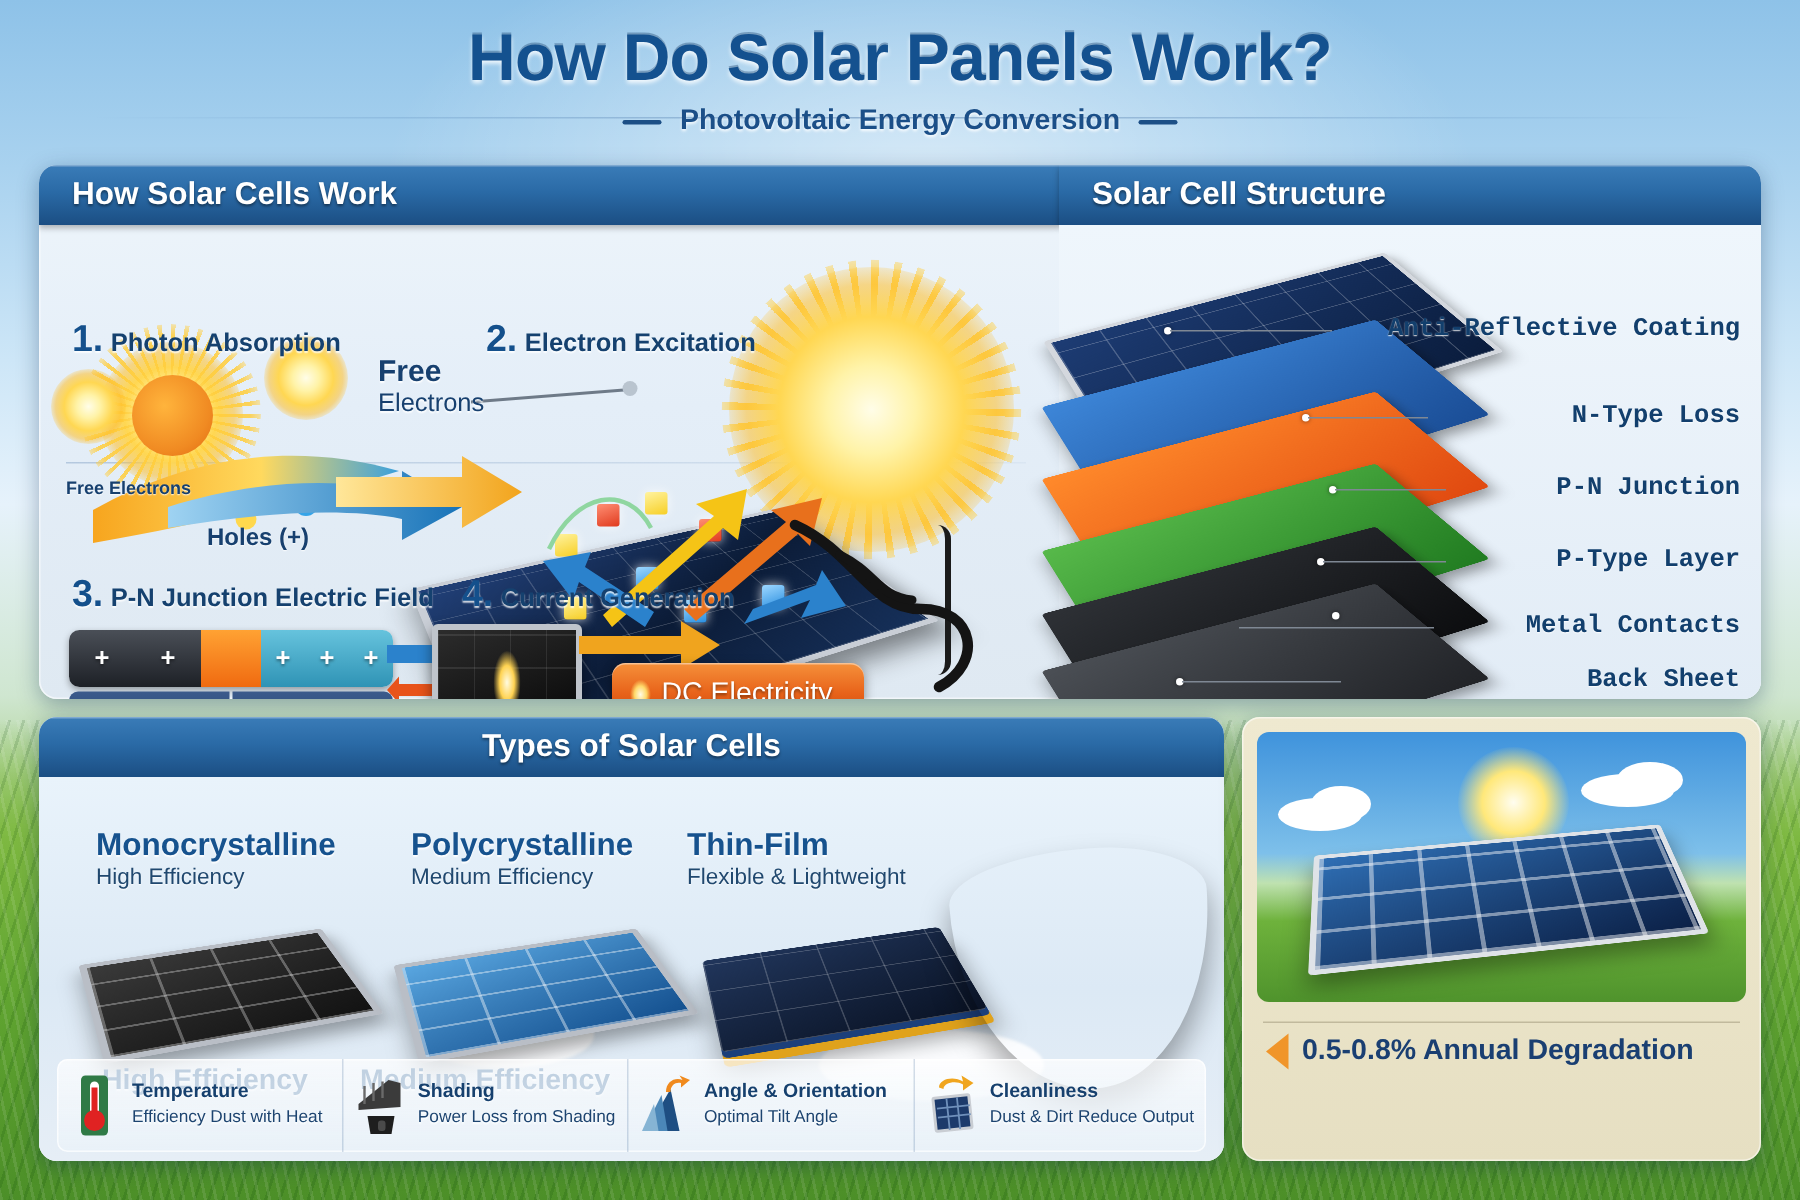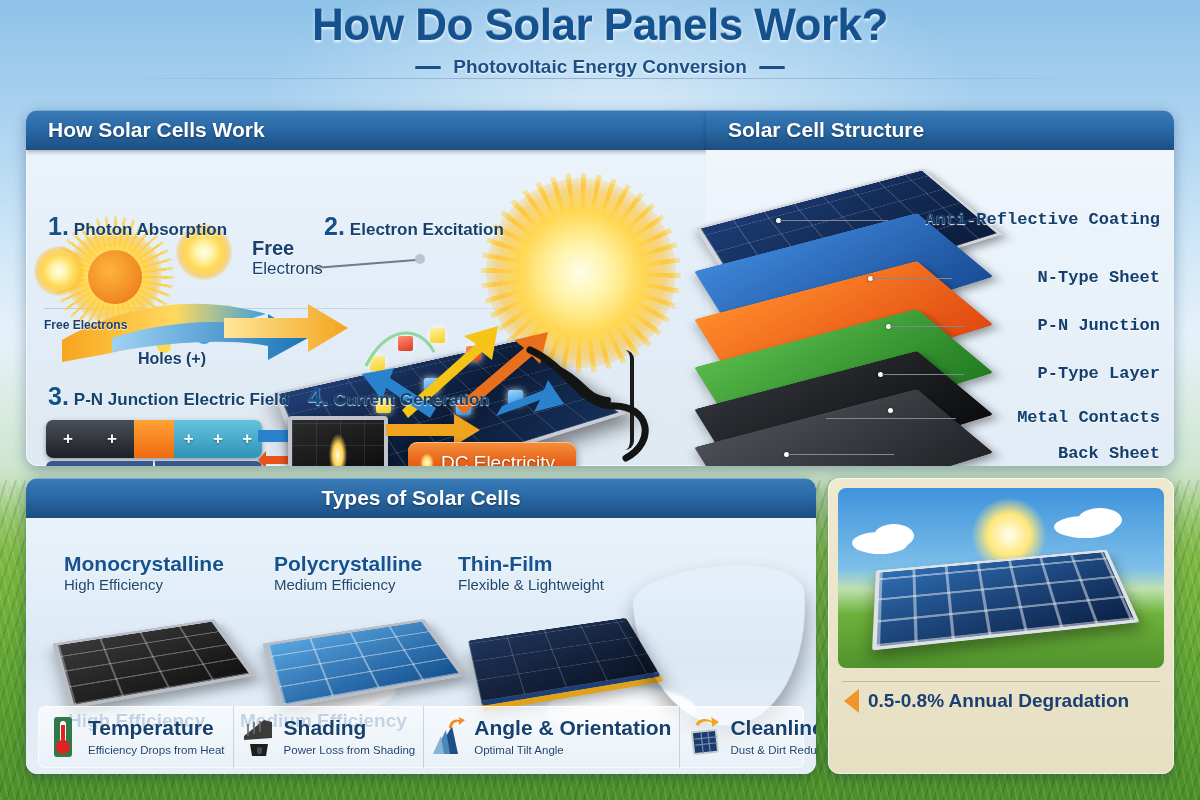--- a/index.html
+++ b/index.html
@@ -19,21 +19,21 @@
     opacity: .95;
   }
   .sky-glow {
     position: absolute; left: 0; right: 0; top: 0; height: 460px;
     background: radial-gradient(ellipse 520px 260px at 620px 120px, rgba(255,255,255,.55), rgba(255,255,255,0) 70%);
   }
 
   
   .header { position: absolute; top: 0; left: 0; width: 1200px; height: 108px; text-align: center; }
   .title {
-    font-size: 44px; font-weight: bold; letter-spacing: -0.5px;
+    margin-top: 14px; font-size: 44px; font-weight: bold; letter-spacing: -0.5px;
     color: #14518f; text-shadow: 0 2px 3px rgba(255,255,255,.85), 0 -1px 0 rgba(10,50,95,.35);
   }
   .sub-wrap { margin-top: 6px; display: flex; align-items: center; justify-content: center; gap: 12px; }
   .sub-dash { width: 26px; height: 3px; background: #1c4f86; border-radius: 2px; }
   .subtitle { font-size: 19px; font-weight: bold; color: #1b4f88; text-shadow: 0 1px 2px rgba(255,255,255,.9); }
   .rule { position: absolute; left: 60px; right: 60px; top: 78px; height: 1px;
           background: linear-gradient(90deg, rgba(30,80,140,0), rgba(30,80,140,.35), rgba(30,80,140,0)); }
 
   
   .card {
@@ -207,21 +207,21 @@
      box-shadow: 0 12px 20px rgba(0,0,0,.35); transform: rotate(-4deg); }
 
   
   .factors { position: absolute; left: 12px; right: 12px; bottom: 6px; height: 62px;
              display: flex; background: linear-gradient(180deg, rgba(255,255,255,.72), rgba(233,241,248,.88));
              border-radius: 7px; box-shadow: inset 0 0 0 1px rgba(255,255,255,.7); }
   .factor { flex: 1; display: flex; align-items: center; gap: 8px; padding: 0 8px;
             border-right: 1px solid rgba(60,100,150,.22); }
   .factor:last-child { border-right: none; }
   .factor-txt { line-height: 1.15; }
-  .factor-t { font-size: 21px; font-weight: bold; color: #16406e; text-shadow: 0 1px 1px rgba(255,255,255,.9); white-space: nowrap; }
+  .factor-t { font-size: 13px; font-weight: bold; color: #16406e; text-shadow: 0 1px 1px rgba(255,255,255,.9); white-space: nowrap; }
   .factor-d { font-size: 11.5px; color: #1d4470; text-shadow: 0 1px 1px rgba(255,255,255,.9); white-space: nowrap; }
   .ficon { width: 34px; height: 42px; flex: 0 0 34px; position: relative; }
 
   
   #life-card { left: 828px; top: 478px; width: 346px; height: 296px;
                background: linear-gradient(180deg,#efe9d0,#e6dfc2);
                box-shadow: 0 4px 14px rgba(10,40,80,.35), inset 0 0 0 1px rgba(255,255,255,.55); }
   #photo { position: absolute; left: 10px; top: 10px; width: 326px; height: 180px; border-radius: 8px; overflow: hidden;
            background: linear-gradient(180deg,#3f93dc 0%,#7ec0ea 45%,#bfe2b0 56%,#6eb23c 70%,#4f932c 100%); }
   #photo .p-sun { position: absolute; left: 134px; top: 10px; width: 74px; height: 74px; border-radius: 50%;
@@ -416,21 +416,21 @@
       <div class="layer lay-p" style="top:148px"></div>
       <div class="layer lay-m" style="top:190px"></div>
       <div class="layer lay-b" style="top:228px"></div>
 
       <div class="leader-dot" style="left:70px;top:68px"></div>
       <div class="leader" style="left:74px;top:70px;width:108px"></div>
       <div class="struct-lbl" style="top:60px">Anti-Reflective Coating</div>
 
       <div class="leader-dot" style="left:162px;top:126px"></div>
       <div class="leader" style="left:166px;top:128px;width:80px"></div>
-      <div class="struct-lbl" style="top:118px">N-Type Sheet</div>
+      <div class="struct-lbl" style="top:118px">N-Type Loss</div>
 
       <div class="leader-dot" style="left:180px;top:174px"></div>
       <div class="leader" style="left:184px;top:176px;width:74px"></div>
       <div class="struct-lbl" style="top:166px">P-N Junction</div>
 
       <div class="leader-dot" style="left:172px;top:222px"></div>
       <div class="leader" style="left:176px;top:224px;width:82px"></div>
       <div class="struct-lbl" style="top:214px">P-Type Layer</div>
 
       <div class="leader-dot" style="left:182px;top:258px"></div>
@@ -479,21 +479,21 @@
         <span class="ficon">
           <svg width="34" height="42" viewBox="0 0 34 42">
             <rect x="8" y="1" width="18" height="40" rx="3" fill="#2f7a46"></rect>
             <rect x="14" y="5" width="6" height="22" rx="3" fill="#fff"></rect>
             <rect x="15" y="9" width="4" height="19" fill="#e02222"></rect>
             <circle cx="17" cy="31" r="7" fill="#e02222"></circle>
           </svg>
         </span>
         <span class="factor-txt">
           <span class="factor-t" style="display:block">Temperature</span>
-          <span class="factor-d">Efficiency Drops from Heat</span>
+          <span class="factor-d">Efficiency Dust with Heat</span>
         </span>
       </div>
 
       <div class="factor">
         <span class="ficon">
           <svg width="34" height="42" viewBox="0 0 34 42">
             <path d="M2,20 L22,4 L30,6 L30,22 L2,24 Z" fill="#3b3b3b"></path>
             <path d="M6,20 L6,8 M12,18 L12,6 M18,16 L18,5" stroke="#6a6a6a" stroke-width="1.6"></path>
             <path d="M8,28 L26,28 L24,40 L10,40 Z" fill="#1e1e1e"></path>
             <rect x="15" y="31" width="5" height="7" rx="2" fill="#4a4a4a"></rect>

